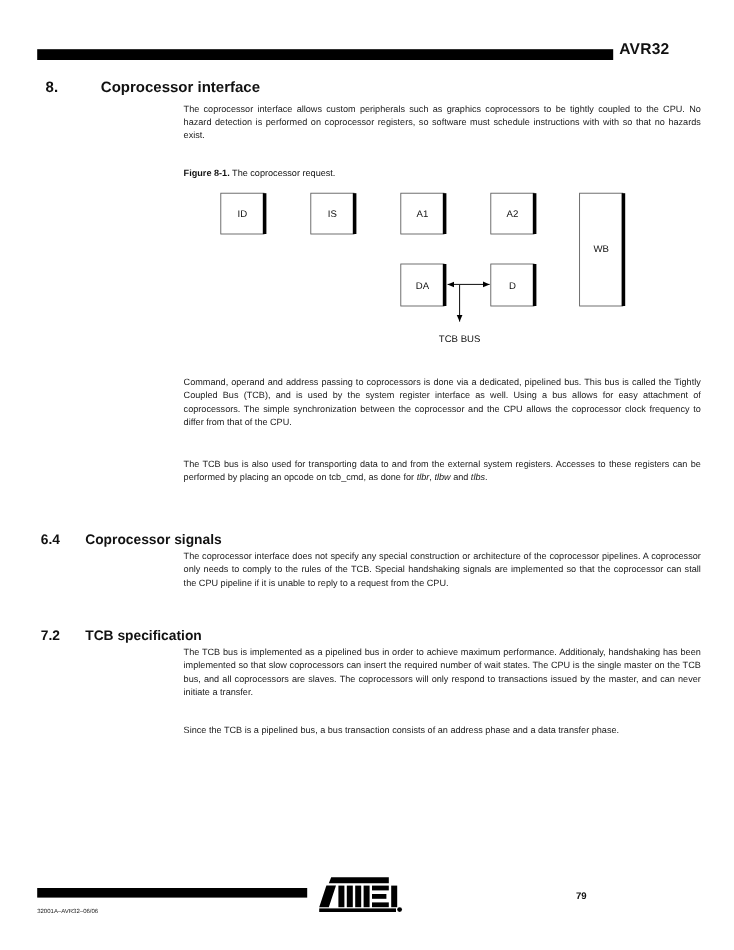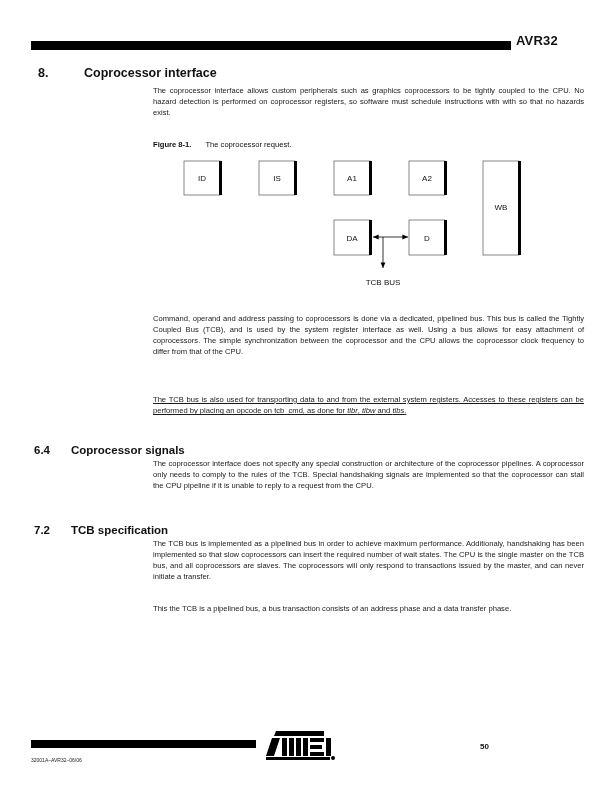--- a/index.html
+++ b/index.html
@@ -10,21 +10,21 @@
   .hdr-title { left:516px; top:33px; font-size:13px; font-weight:bold; letter-spacing:0.2px; }
   .h1 { font-weight:bold; font-size:12.5px; }
   .h1 .num { position:absolute; left:0; }
   .h1 .txt { position:absolute; left:28px; white-space:nowrap;margin-left:18px; }
   .h2 { font-weight:bold; font-size:11.5px; }
   .h2 .num { position:absolute; left:0; }
   .h2 .txt { position:absolute; left:37px; white-space:nowrap; }
   .para { left:153px; width:431px; font-size:7.6px; line-height:11.1px; text-align:justify; color:#1a1a1a; }
   .para em { font-style:italic; }
   .fig-cap { left:153px; top:140px; font-size:7.6px; }
-  .fig-cap b { font-weight:bold; margin-right:12px; }
+  .fig-cap b { font-weight:bold; margin-right:0; }
   .diagram { left:170px; top:150px; width:370px; height:150px; }
   .diagram text { font-family:"Liberation Sans", sans-serif; font-size:8px; fill:#111; }
   .ftr-bar { left:31px; top:740px; width:225px; height:8px; background:#000; }
   .ftr-doc { left:31px; top:757px; font-size:5px; color:#222; }
   .ftr-page { left:480px; top:742px; font-size:8px; font-weight:bold; }
   .logo { left:262px; top:729px; width:80px; height:32px; }
 </style>
 </head>
 <body>
 
@@ -92,45 +92,45 @@
     <text x="257" y="91" text-anchor="middle">D</text>
   </g>
 
   <line x1="213" y1="87" x2="203" y2="87" stroke="#000" stroke-width="0.8" marker-end="url(#arr)"></line>
   <line x1="213" y1="87" x2="238" y2="87" stroke="#000" stroke-width="0.8" marker-end="url(#arr)"></line>
   <line x1="213" y1="87" x2="213" y2="118" stroke="#000" stroke-width="0.8" marker-end="url(#arr)"></line>
   <text x="213" y="135" text-anchor="middle">TCB BUS</text>
 </svg>
 
 <div class="abs para" style="top:313px;">Command, operand and address passing to coprocessors is done via a dedicated, pipelined bus. This bus is called the Tightly Coupled Bus (TCB), and is used by the system register interface as well. Using a bus allows for easy attachment of coprocessors. The simple synchronization between the coprocessor and the CPU allows the coprocessor clock frequency to differ from that of the CPU.</div>
-<div class="abs para" style="top:394px;text-decoration:underline;"><span>The TCB bus is also used for transporting data to and from the external system registers. Accesses to these registers can be performed by placing an opcode on tcb_cmd, as done for </span><em>tlbr</em><span>, </span><em>tlbw</em><span> and </span><em>tlbs</em><span>.</span></div>
+<div class="abs para" style="top:381px;"><span>The TCB bus is also used for transporting data to and from the external system registers. Accesses to these registers can be performed by placing an opcode on tcb_cmd, as done for </span><em>tlbr</em><span>, </span><em>tlbw</em><span> and </span><em>tlbs</em><span>.</span></div>
 
 <div class="abs h2" style="left:34px; top:444px; width:400px; height:14px;">
   <span class="num">6.4</span>
   <span class="txt">Coprocessor signals</span>
 </div>
 <div class="abs para" style="top:458px;">The coprocessor interface does not specify any special construction or architecture of the coprocessor pipelines. A coprocessor only needs to comply to the rules of the TCB. Special handshaking signals are implemented so that the coprocessor can stall the CPU pipeline if it is unable to reply to a request from the CPU.</div>
 
 <div class="abs h2" style="left:34px; top:524px; width:400px; height:14px;">
   <span class="num">7.2</span>
   <span class="txt">TCB specification</span>
 </div>
 <div class="abs para" style="top:538px;">The TCB bus is implemented as a pipelined bus in order to achieve maximum performance. Additionaly, handshaking has been implemented so that slow coprocessors can insert the required number of wait states. The CPU is the single master on the TCB bus, and all coprocessors are slaves. The coprocessors will only respond to transactions issued by the master, and can never initiate a transfer.</div>
-<div class="abs para" style="top:603px;">This the TCB is a pipelined bus, a bus transaction consists of an address phase and a data transfer phase.</div>
+<div class="abs para" style="top:603px;">Since the TCB is a pipelined bus, a bus transaction consists of an address phase and a data transfer phase.</div>
 
 <div class="abs ftr-bar"></div>
 <div class="abs ftr-doc">32001A–AVR32–06/06</div>
 <svg class="abs logo" viewBox="0 0 80 32">
   <title>ATMEL</title>
   <path d="M14,2 L62,2 L62,7 L12,7 Z" fill="#000"></path>
   <path d="M10,9 L18,9 L12,27 L4,27 Z" fill="#000"></path>
   <rect x="20" y="9" width="5" height="18" fill="#000"></rect>
   <rect x="27" y="9" width="5" height="18" fill="#000"></rect>
   <rect x="34" y="9" width="5" height="18" fill="#000"></rect>
   <rect x="41" y="9" width="5" height="18" fill="#000"></rect>
   <rect x="48" y="9" width="14" height="4" fill="#000"></rect>
   <rect x="48" y="16" width="12" height="4" fill="#000"></rect>
   <rect x="48" y="23" width="14" height="4" fill="#000"></rect>
   <rect x="64" y="9" width="5" height="18" fill="#000"></rect>
   <rect x="4" y="28" width="64" height="3" fill="#000"></rect>
   <circle cx="71" cy="29" r="2" fill="#000"></circle>
 </svg>
-<div class="abs ftr-page">50</div>
+<div class="abs ftr-page">79</div>
 
 </body></html>

